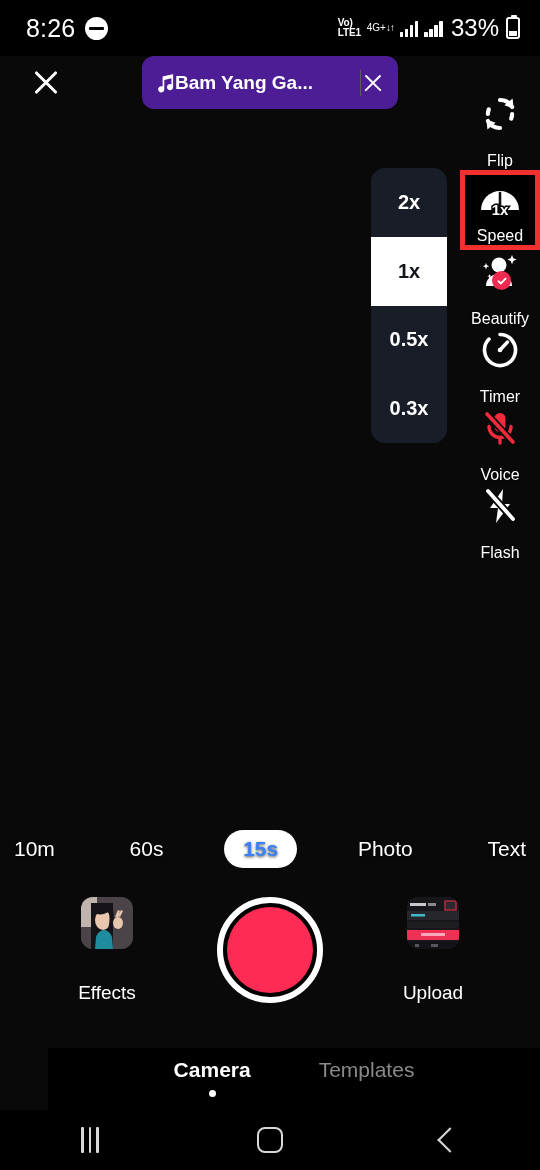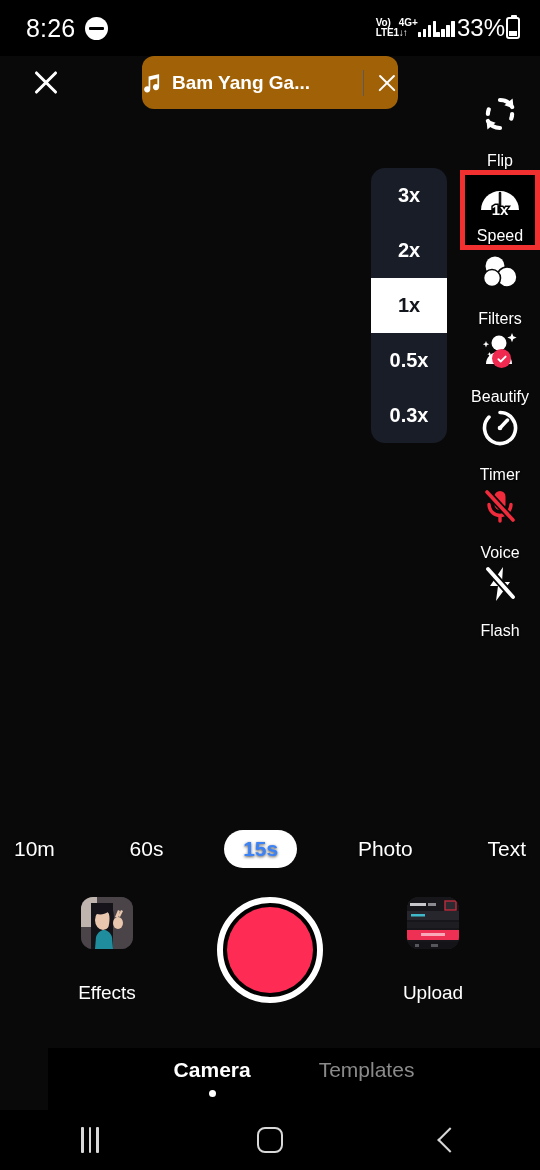--- a/index.html
+++ b/index.html
@@ -28,29 +28,29 @@
   .sb-left{ display:flex; align-items:center; gap:10px;justify-content:space-between; }
   .sb-time{ font-size:25px; font-weight:400; letter-spacing:.2px; }
   .dnd-icon{
     width:23px; height:23px; border-radius:50%;
     background:#fff; position:relative; display:inline-block;
   }
   .dnd-icon::after{
     content:""; position:absolute; left:4px; right:4px; top:10.2px;
     height:3px; background:#000; border-radius:1px;
   }
-  .sb-right{ display:flex; align-items:center; }
+  .sb-right{ display:flex; align-items:center; gap:6px; }
   .vo-lte{
     display:flex; flex-direction:column; align-items:flex-start;
     line-height:1; font-size:10px; font-weight:700; letter-spacing:-.2px;
   }
   .vo-lte span{ display:block; }
   .g4{
-    display:flex; flex-direction:column; align-items:flex-start;
-    line-height:1; font-size:10px; font-weight:700;
+    display:flex; flex-direction:row; align-items:flex-start;
+    line-height:1; font-size:10px; font-weight:400;
   }
   .g4 .arrows{ font-size:10px; letter-spacing:-1px; }
   .bars{ display:flex; align-items:flex-end; gap:1.5px; height:18px; }
   .bars i{ display:block; width:3.5px; background:#fff; border-radius:.5px; }
   .bars i:nth-child(1){ height:5px; }
   .bars i:nth-child(2){ height:8.5px; }
   .bars i:nth-child(3){ height:12px; }
   .bars i:nth-child(4){ height:16px; }
   .sb-batt-text{ font-size:24px; font-weight:400; margin-left:2px; }
   .batt{
@@ -78,22 +78,22 @@
   .close-x::before,.close-x::after{
     content:""; position:absolute; left:3px; top:17px;
     width:30px; height:3px; background:#fff; border-radius:2px;
   }
   .close-x::before{ transform:rotate(45deg); }
   .close-x::after{ transform:rotate(-45deg); }
 
   .music-pill{
     position:absolute; left:142px; top:0;
     width:256px; height:53px;
-    background:#a16207; border-radius:12px;
-    display:flex; align-items:center; padding:0 0; gap:12px;
+    background:#4c1d95; border-radius:12px;
+    display:flex; align-items:center; padding:0 14px; gap:1px;
     cursor:pointer;
   }
   .music-note{ width:18px; height:20px; flex:0 0 auto; }
   .music-title{
     color:#fff; font-size:19px; font-weight:700;
     white-space:nowrap; overflow:hidden; flex:1 1 auto;
   }
   .pill-sep{ width:1px; height:26px; background:#5a5a5a; flex:0 0 auto; }
   .pill-x{ position:relative; width:22px; height:22px; flex:0 0 auto; cursor:pointer; }
   .pill-x::before,.pill-x::after{
@@ -298,30 +298,20 @@
         <svg width="44" height="34" viewBox="0 0 44 34">
           <path d="M3 28a19 19 0 0 1 38 0z" fill="#fff"></path>
           <path d="M22 26 V11" stroke="#111" stroke-width="2.6" stroke-linecap="round"></path>
           <circle cx="22" cy="27" r="2.6" fill="#111"></circle>
           <text x="22" y="33" font-family="Liberation Sans, sans-serif" font-size="15" font-weight="bold" fill="#fff" text-anchor="middle" stroke="#000" stroke-width="3" paint-order="stroke">1x</text>
         </svg>
       </div>
       <div class="lb">Speed</div>
     </div>
 
-    <div class="tool">
-      <div class="ic">
-        <svg width="42" height="36" viewBox="0 0 42 36">
-          <circle cx="16" cy="12" r="9.5" fill="#fff"></circle>
-          <circle cx="28" cy="23" r="10" fill="#fff" stroke="#0a0909" stroke-width="1.6"></circle>
-          <circle cx="13" cy="24" r="8.5" fill="#fff" stroke="#0a0909" stroke-width="1.6"></circle>
-        </svg>
-      </div>
-      <div class="lb">Filters</div>
-    </div>
 
     <div class="tool">
       <div class="ic">
         <svg width="44" height="38" viewBox="0 0 44 38">
           <circle cx="21" cy="12" r="7.5" fill="#fff"></circle>
           <path d="M8 33c0-7.5 6-12 13-12s13 4.5 13 12z" fill="#fff"></path>
           <path d="M34 2l1.3 3.3L38.6 6.6 35.3 8 34 11.2 32.7 8 29.4 6.6 32.7 5.3z" fill="#fff"></path>
           <path d="M8 10l.9 2.3 2.3.9-2.3.9L8 16.4l-.9-2.3-2.3-.9 2.3-.9z" fill="#fff"></path>
           <path d="M11.5 21l.6 1.6 1.6.6-1.6.6-.6 1.6-.6-1.6-1.6-.6 1.6-.6z" fill="#fff"></path>
         </svg>
@@ -364,21 +354,20 @@
           <path d="M24 4 11 23h8l-2 15 14-19h-8z" fill="#fff"></path>
           <path d="M9 6 34 34" stroke="#0a0909" stroke-width="7.5" stroke-linecap="round"></path>
           <path d="M9 6 34 34" stroke="#fff" stroke-width="3.8" stroke-linecap="round"></path>
         </svg>
       </div>
       <div class="lb">Flash</div>
     </div>
   </div>
 
   <div class="speed-panel">
-    <div class="sp-item">3x</div>
     <div class="sp-item">2x</div>
     <div class="sp-item active">1x</div>
     <div class="sp-item">0.5x</div>
     <div class="sp-item">0.3x</div>
   </div>
 
   <div class="modes">
     <div class="mode">10m</div>
     <div class="mode">60s</div>
     <div class="mode active">15s</div>

